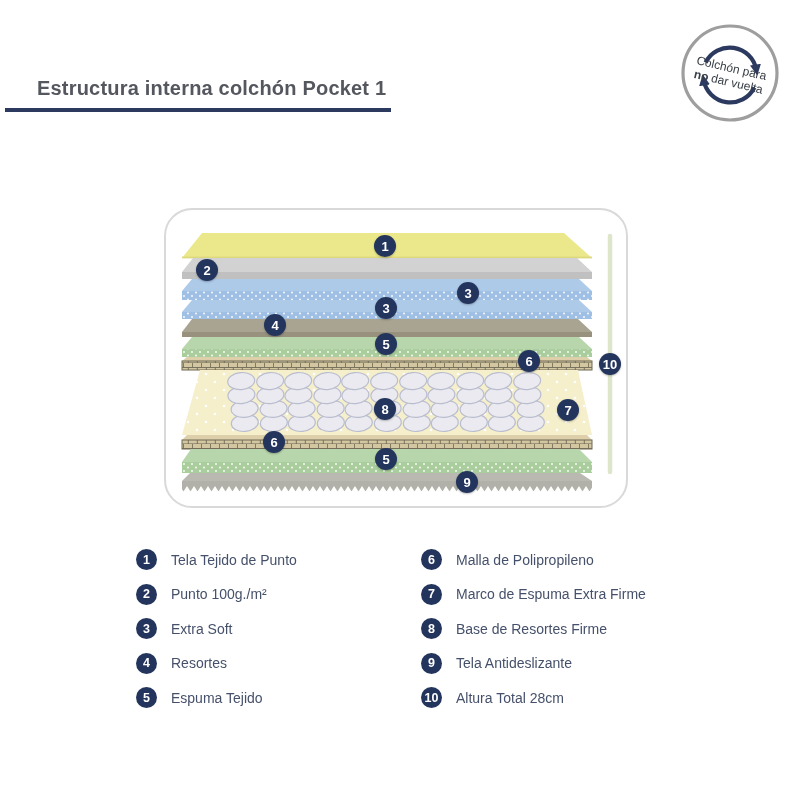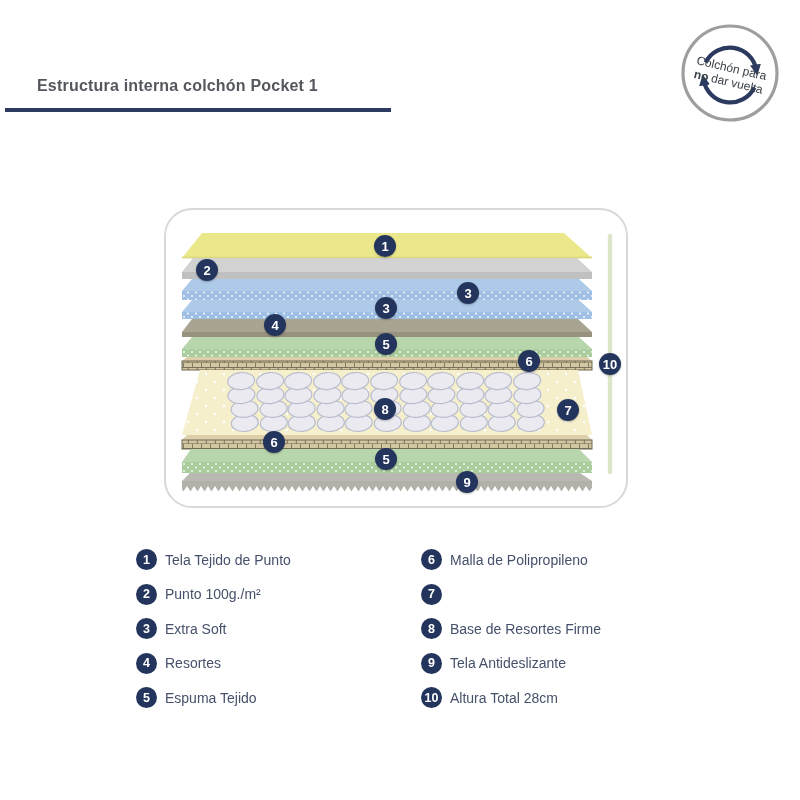--- a/index.html
+++ b/index.html
@@ -3,21 +3,21 @@
 <meta charset="utf-8">
 <style>
   html,body{margin:0;padding:0;}
   body{
     width:800px;height:800px;position:relative;background:#ffffff;
     font-family:"Liberation Sans", sans-serif;overflow:hidden;
   }
   
   .page-title{
     position:absolute;left:37px;top:77px;margin:0;
-    font-size:16px;font-weight:bold;color:#54575e;letter-spacing:.2px;
+    font-size:20px;font-weight:bold;color:#54575e;letter-spacing:.2px;
   }
   .title-underline{
     position:absolute;left:5px;top:108px;width:386px;height:4px;
     background:#2c3a5f;
   }
   
   .badge{position:absolute;left:679px;top:22px;width:102px;height:102px;}
   .badge text{font-size:12px;fill:#3a4047;}
   .badge .bold{font-weight:bold;}
   
@@ -37,21 +37,21 @@
   
   .legend-col{position:absolute;top:549px;}
   .legend-col.left{left:136px;}
   .legend-col.right{left:421px;}
   .legend-item{display:flex;align-items:center;height:21px;margin-bottom:13.5px;}
   .lnum{
     width:21px;height:21px;border-radius:50%;background:#24355d;color:#fff;
     font-size:12.5px;font-weight:bold;display:flex;align-items:center;
     justify-content:center;flex:0 0 21px;
   }
-  .llabel{margin-left:8px;font-size:14px;color:#45506a;white-space:nowrap;}
+  .llabel{margin-left:14px;font-size:14px;color:#45506a;white-space:nowrap;}
 </style>
 </head>
 <body>
 
 <h1 class="page-title">Estructura interna colchón Pocket 1</h1>
 <div class="title-underline"></div>
 
 <div class="badge">
   <svg width="102" height="102" viewBox="0 0 102 102">
     <defs>
@@ -212,20 +212,21 @@
   </div>
 </div>
 
 <div class="legend-col right">
   <div class="legend-item">
     <span class="lnum">6</span>
     <span class="llabel">Malla de Polipropileno</span>
   </div>
   <div class="legend-item">
     <span class="lnum">7</span>
+    <span class="llabel">Marco de Espuma Extra Firme</span>
   </div>
   <div class="legend-item">
     <span class="lnum">8</span>
     <span class="llabel">Base de Resortes Firme</span>
   </div>
   <div class="legend-item">
     <span class="lnum">9</span>
     <span class="llabel">Tela Antideslizante</span>
   </div>
   <div class="legend-item">

